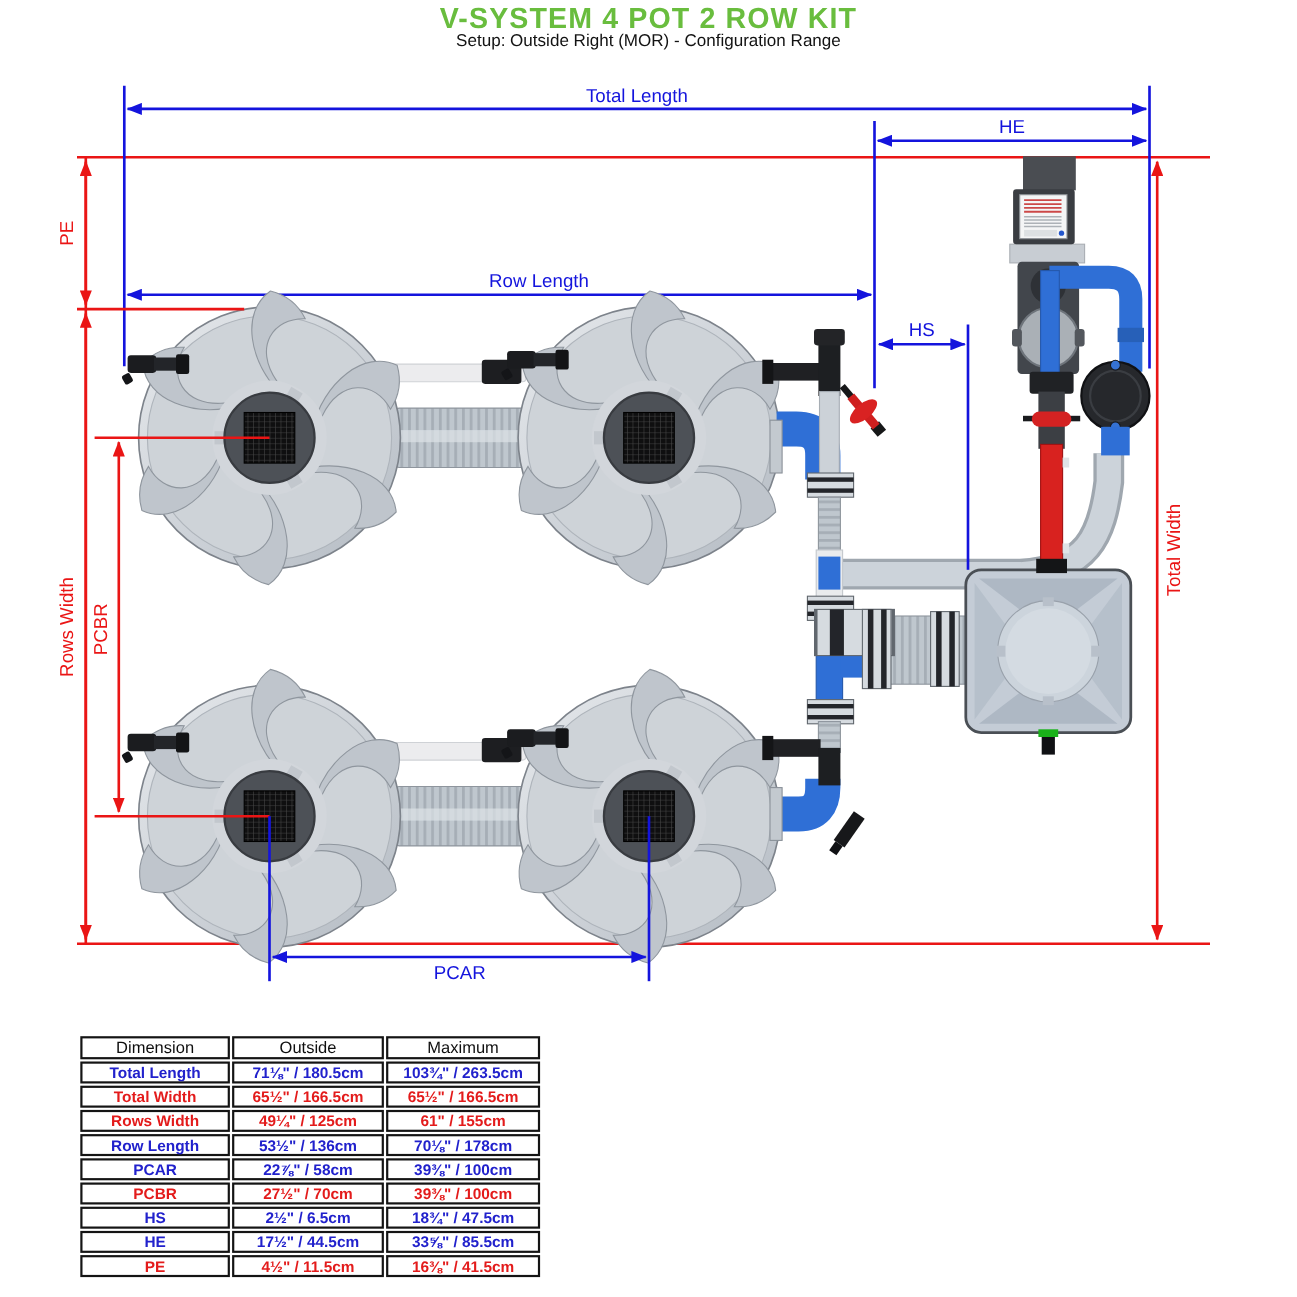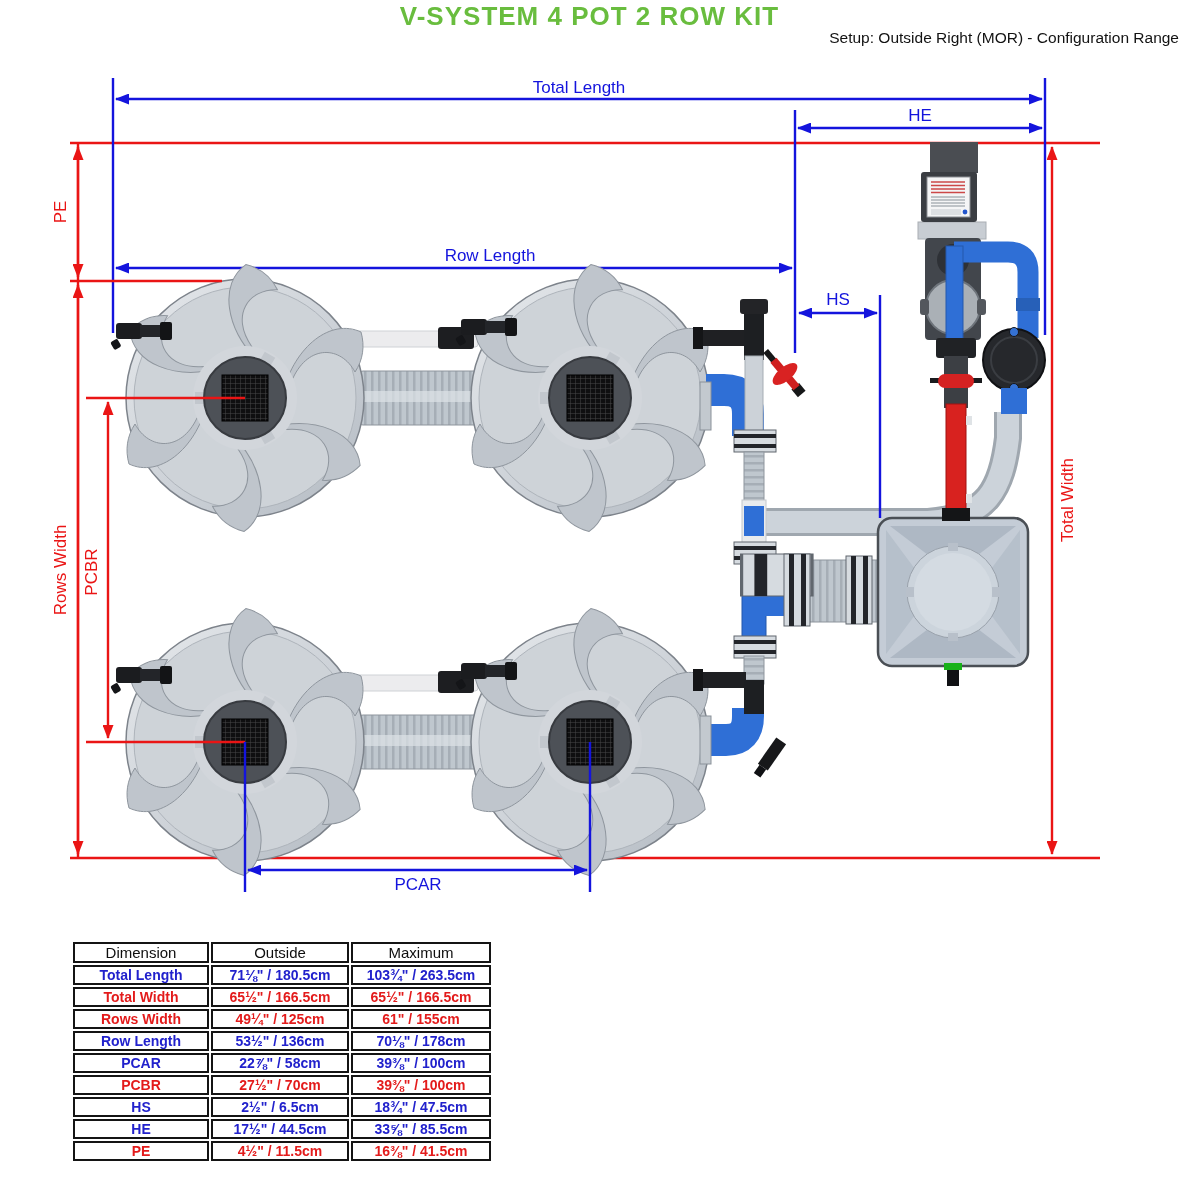--- a/index.html
+++ b/index.html
@@ -1,19 +1,19 @@
 <!DOCTYPE html>
 <html><head>
 <meta charset="utf-8">
 <style>
   html,body{margin:0;padding:0;background:#fff;}
   body{width:1179px;height:1179px;position:relative;font-family:"Liberation Sans",sans-serif;overflow:hidden;}
   .page-title{position:absolute;top:1px;left:0;width:1179px;text-align:center;
     font-size:26px;font-weight:bold;letter-spacing:1px;transform:scaleY(1.02);}
-  .page-subtitle{position:absolute;top:29px;left:0;width:1179px;text-align:right;
+  .page-subtitle{position:absolute;top:29px;left:0;width:1179px;text-align:center;
     font-size:15.5px;color:#121212;}
   svg.diagram{position:absolute;left:0;top:0;}
   .dim-label{font-size:17px;font-family:"Liberation Sans",sans-serif;}
   .spec-table{position:absolute;left:71px;top:940px;border-collapse:separate;border-spacing:2px;background:#fff;}
   .spec-table th{border:2px solid #141414;font-weight:normal;font-size:15px;color:#0e0e0e;height:15px;padding:0 4px;}
   .spec-table td{border:2px solid #141414;text-align:center;font-weight:bold;font-size:14px;height:15px;padding:0 3px;}
   .spec-table th:nth-child(1){width:124px;} .spec-table th:nth-child(2){width:126px;} .spec-table th:nth-child(3){width:128px;}
   .c-blue{color:#2121cc;} .c-red{color:#e31b1b;}
 </style>
 </head>

